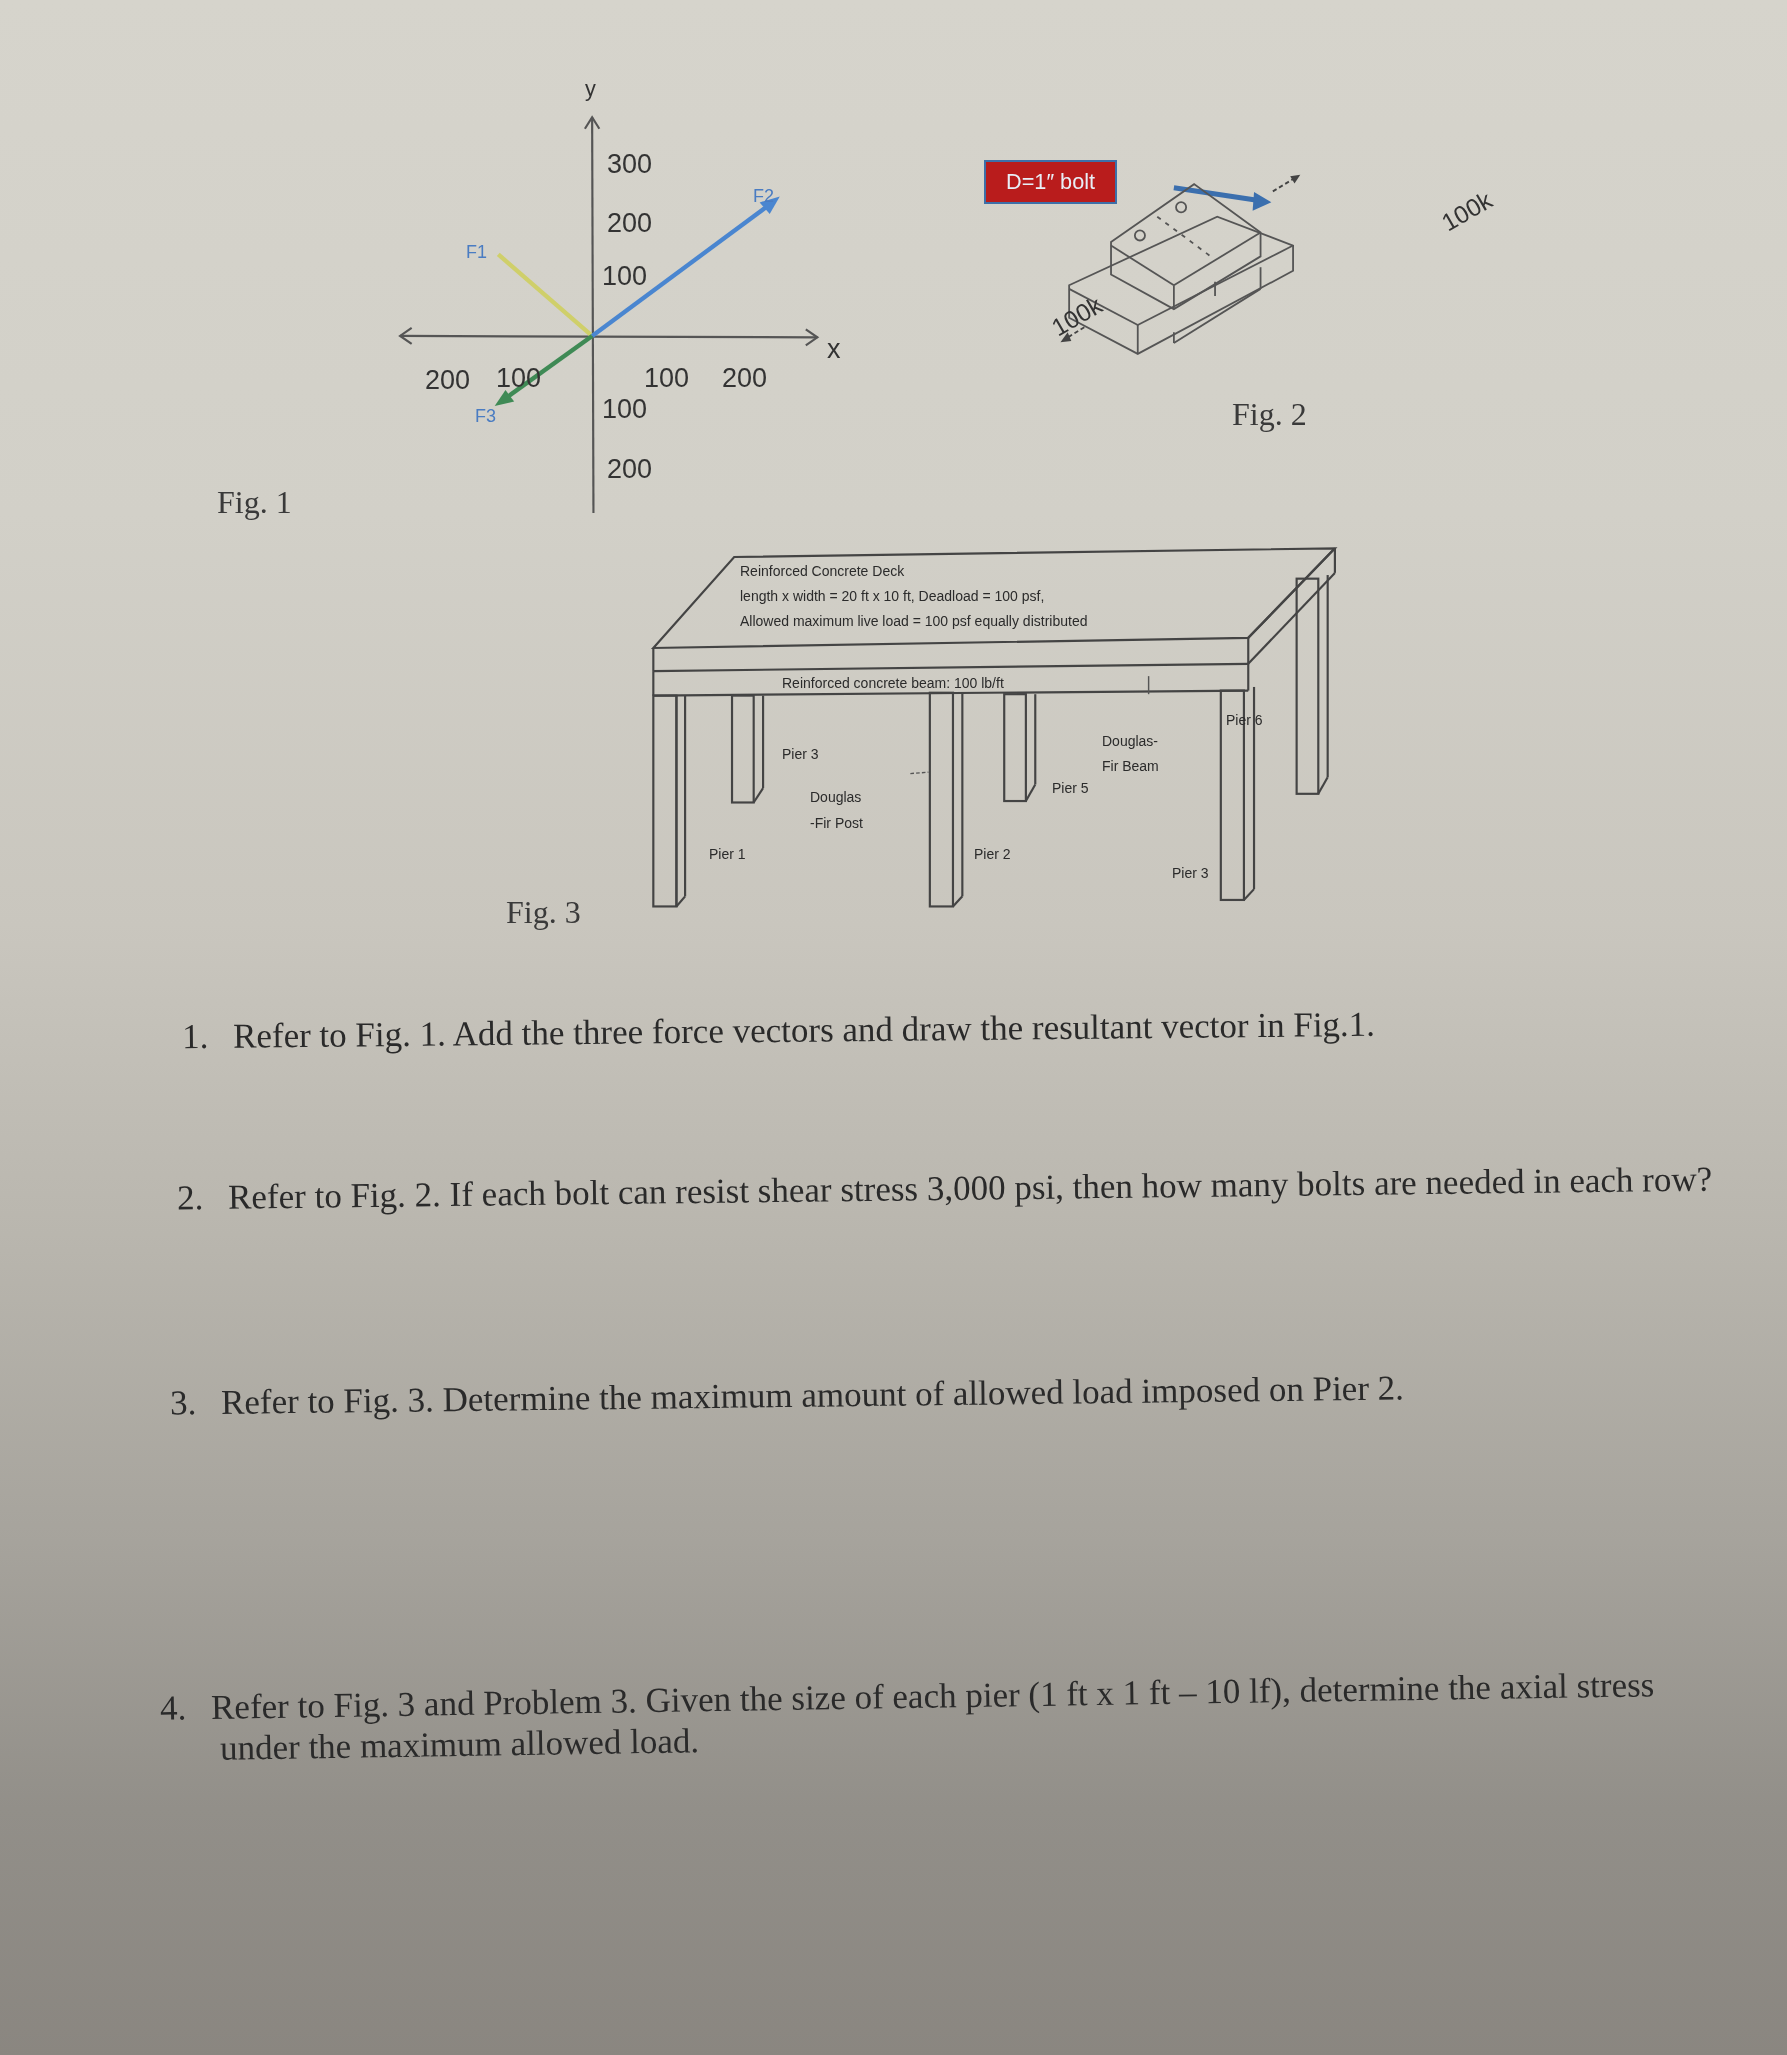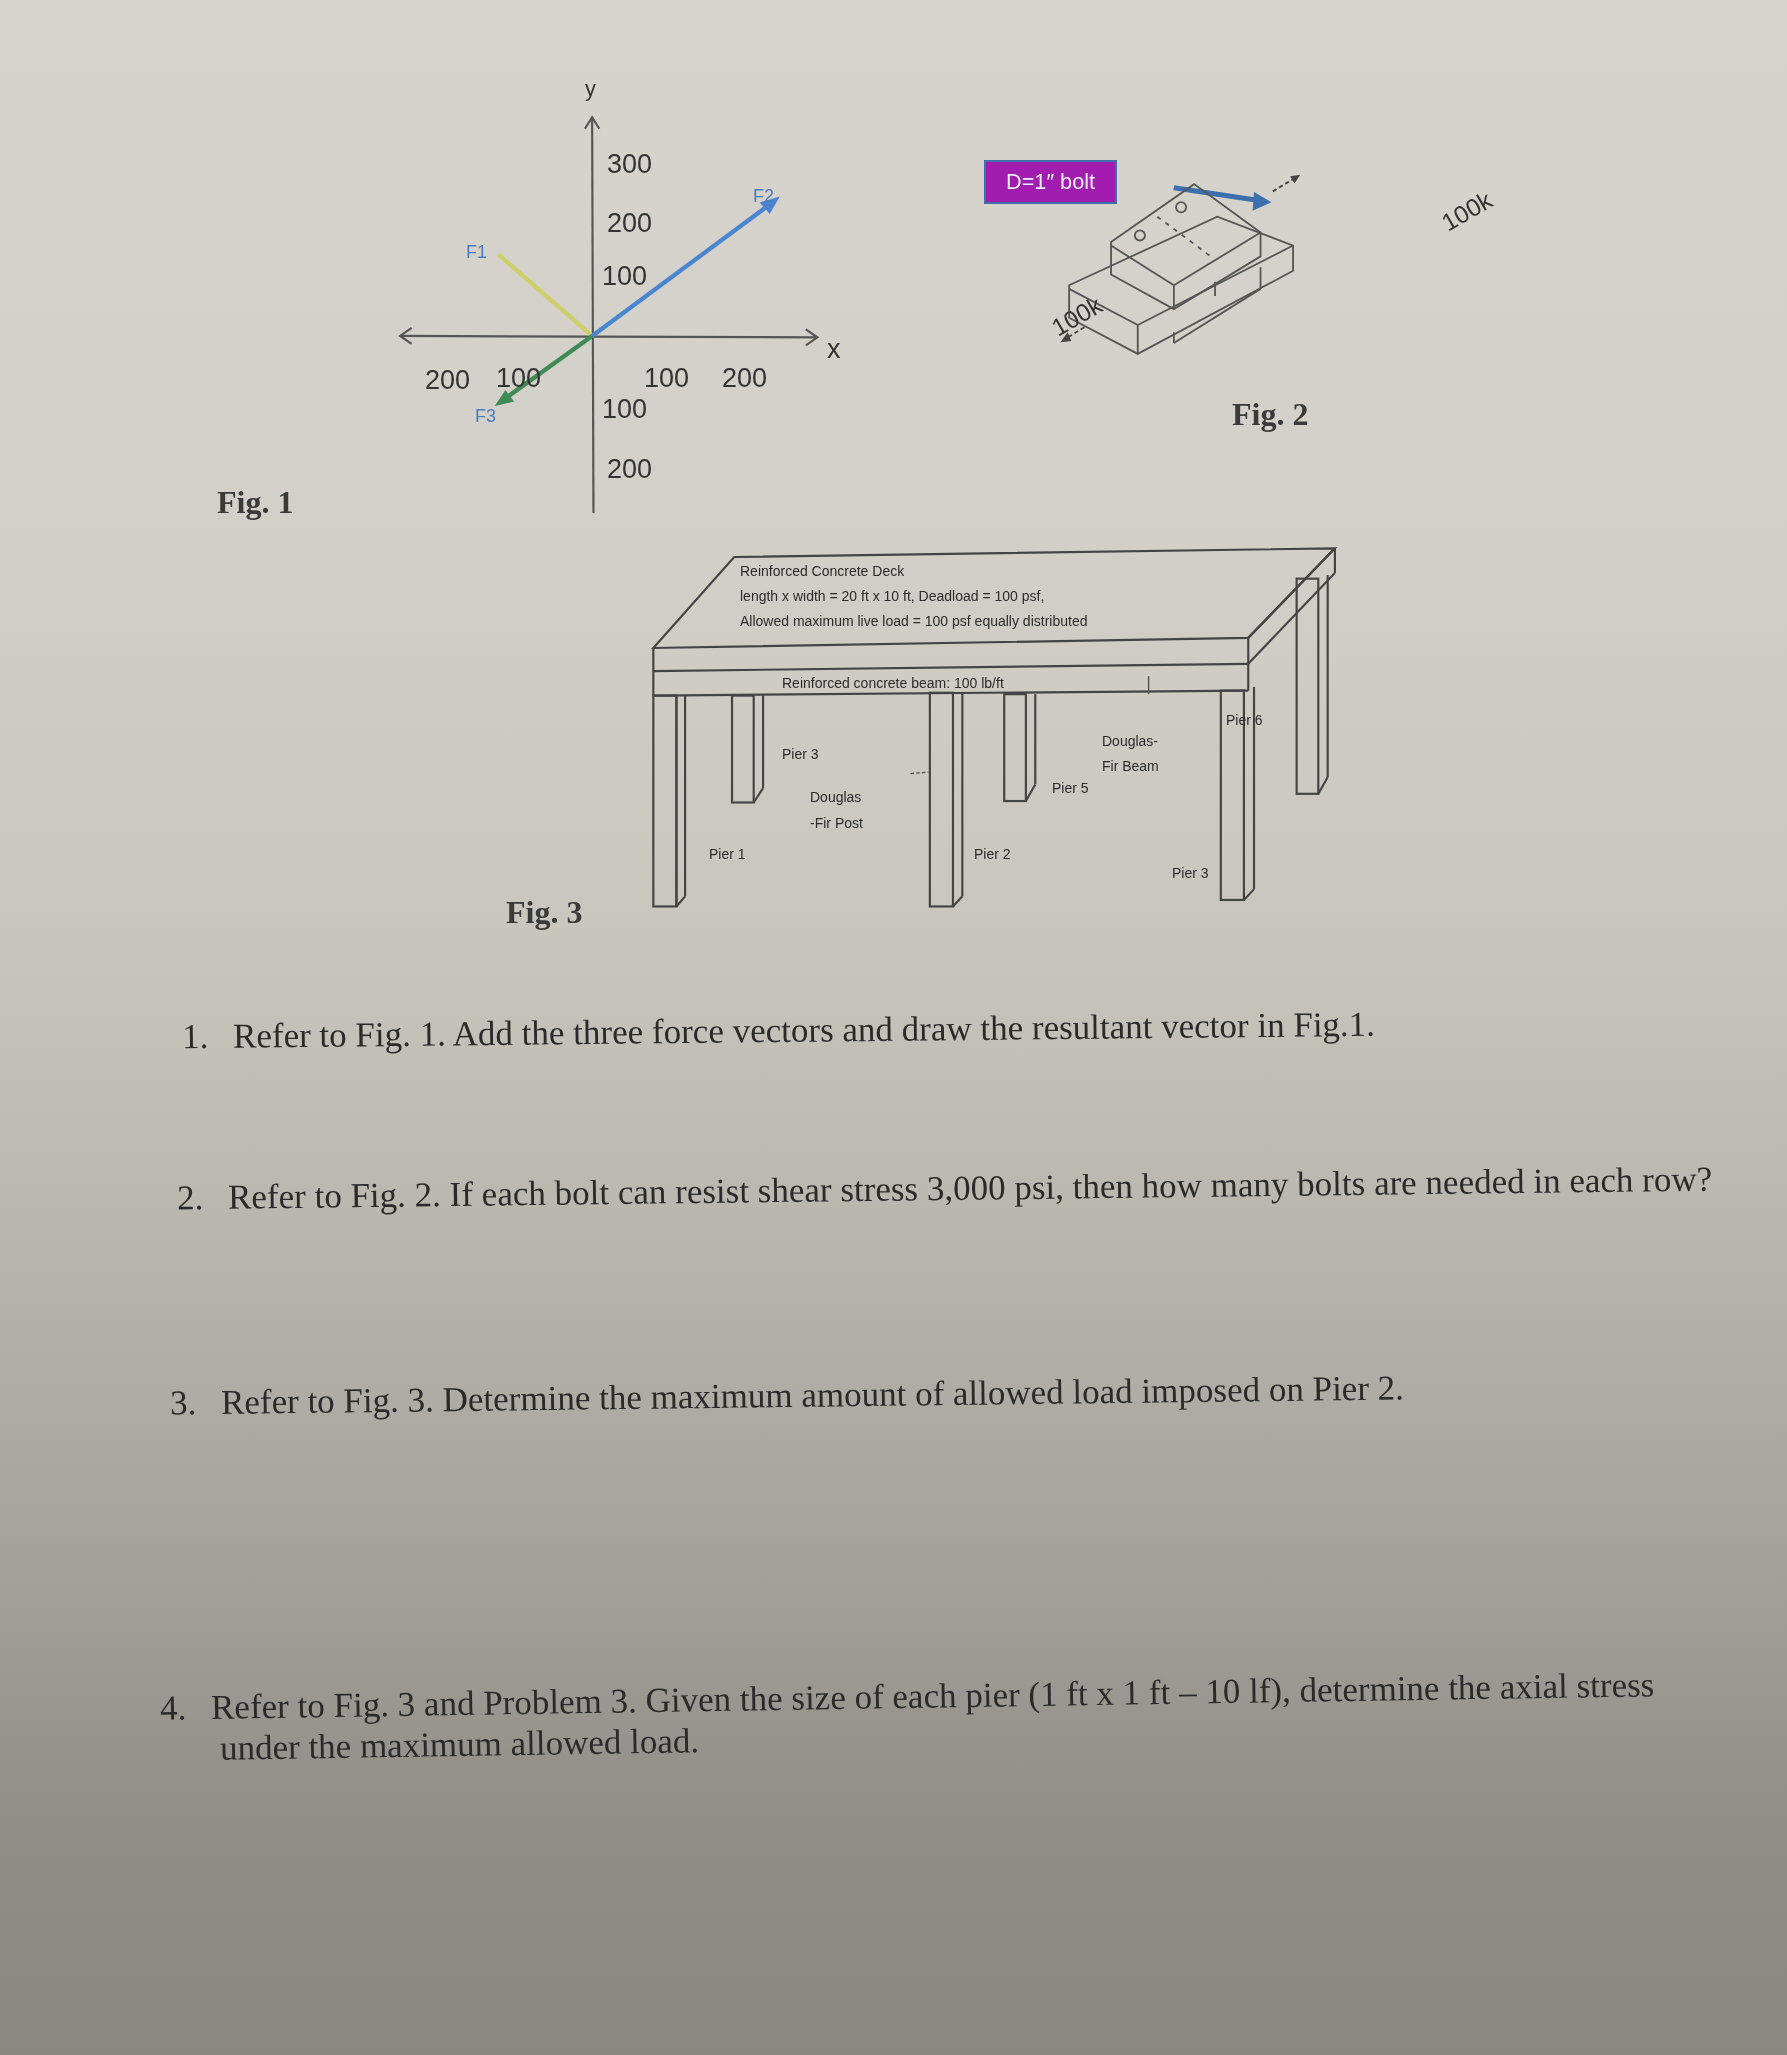--- a/index.html
+++ b/index.html
@@ -1,28 +1,28 @@
 <!DOCTYPE html>
 <html style="font-size:11.6px"><head>
 <meta charset="utf-8">
 <style>
   html,body{margin:0;padding:0;}
   body{width:1787px;height:2056px;position:relative;overflow:hidden;
     background:linear-gradient(180deg,#d6d4cc 0%,#d2d0c8 25%,#c9c6be 45%,#b9b6ae 60%,#a6a39c 75%,#928f89 88%,#8a8680 100%);
     font-family:"Liberation Serif",serif;color:#2b2b2b;}
   .abs{position:absolute;}
   .sans{font-family:"Liberation Sans",sans-serif;}
-  .serif{font-family:"Liberation Serif",serif;font-weight:bold;}
+  .serif{font-family:"Liberation Serif",serif;}
   .figlabel{font-size:32px;color:#3a3a3a;}
   .tick{font-size:27px;color:#333;}
   .flabel{font-size:18px;color:#4a7cc2;font-family:"Liberation Sans",sans-serif;}
   .q{font-size:35px;color:#2a2a2a;white-space:nowrap;}
   .qnum{display:inline-block;width:51px;}
   .f3text{font-size:14px;color:#2b2b2b;font-family:"Liberation Sans",sans-serif;white-space:nowrap;}
-  .bolt-box{background:#a21caf;border:2.2px solid #3d6fa8;color:#e8eef6;font-size:21.7px;
+  .bolt-box{background:#b91c1c;border:2.2px solid #3d6fa8;color:#e8eef6;font-size:21.7px;
     padding:7.2px 20px;font-family:"Liberation Sans",sans-serif;}
   .load{font-size:24.6px;color:#333;font-family:"Liberation Sans",sans-serif;}
 </style>
 </head>
 <body>
 
 <div>
   <svg class="abs" style="left:390px;top:65px" width="462" height="448" viewBox="0 0 640 620">
 
     <g stroke="#555" stroke-width="3" fill="none">

